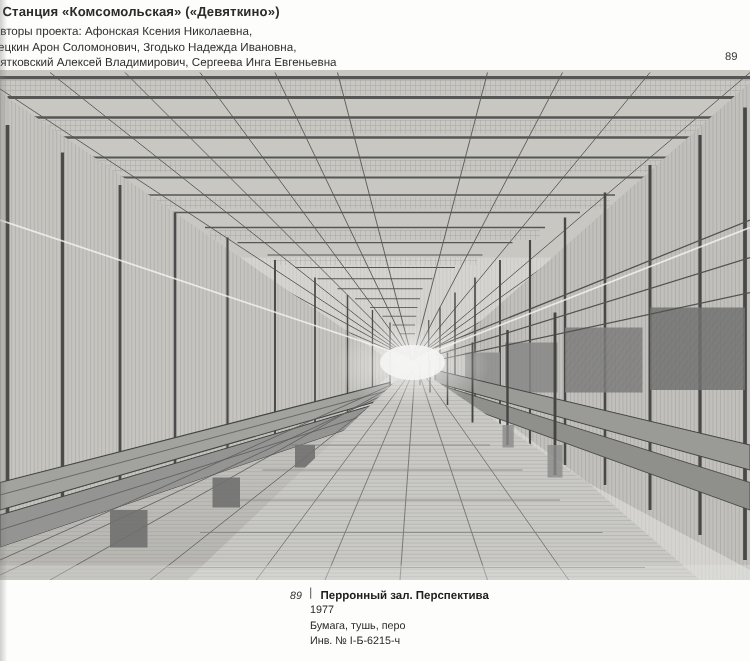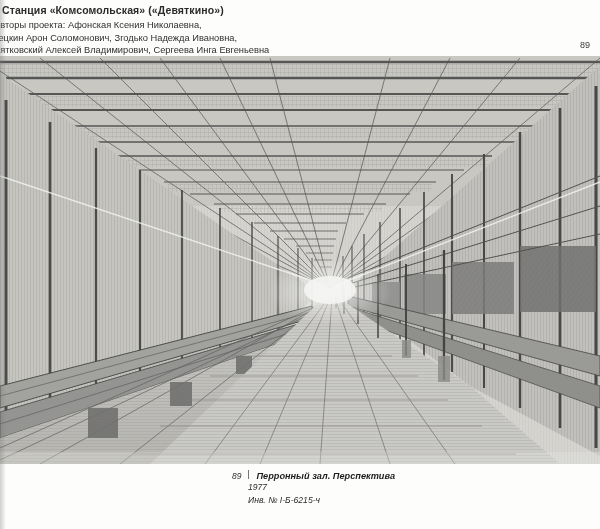--- a/index.html
+++ b/index.html
@@ -94,27 +94,25 @@
   }
   .caption .cap-rule {
     display: inline-block;
     width: 1px;
     height: 9px;
     background: #777;
     margin: 0 1px;
   }
   .caption .cap-title {
     font-size: 9.2px;
-    font-style: italic;
     font-weight: bold;
     color: #1e1e1e;
   }
   .caption .cap-line {
     font-size: 8.6px;
-    font-style: italic;
     color: #2a2a2a;
     margin-left: 16px;
     line-height: 12.5px;
   }
 
   
   .gutter {
     position: absolute;
     left: 0;
     top: 0;
@@ -356,17 +354,18 @@
     </svg>
   </div>
 
   <div class="caption">
     <div class="cap-row">
       <span class="cap-num">89</span>
       <span class="cap-rule"></span>
       <span class="cap-title">Перронный зал. Перспектива</span>
     </div>
     <div class="cap-line">1977</div>
+    <div class="cap-line">Бумага, тушь, перо</div>
     <div class="cap-line">Инв. № I-Б-6215-ч</div>
   </div>
 
   <div class="gutter"></div>
 </div>
 
 </body></html>

